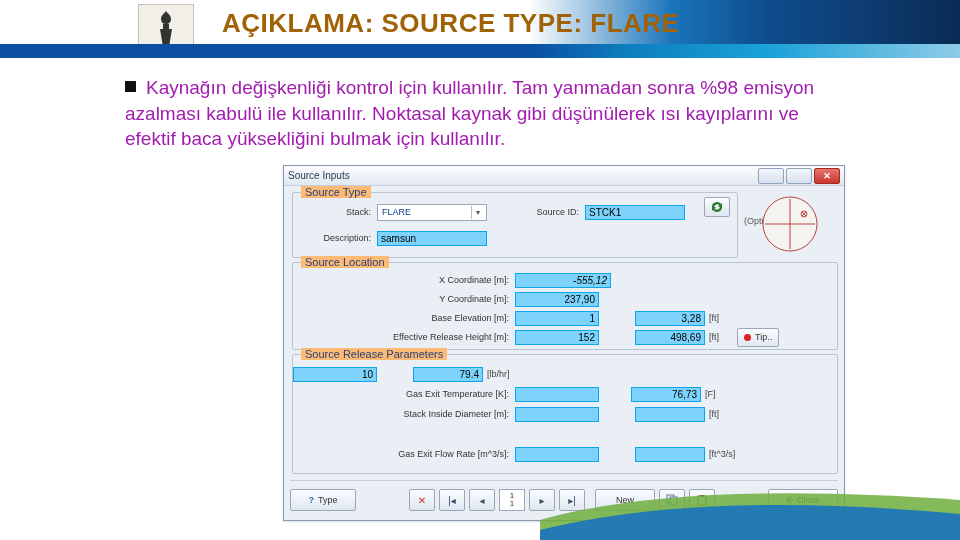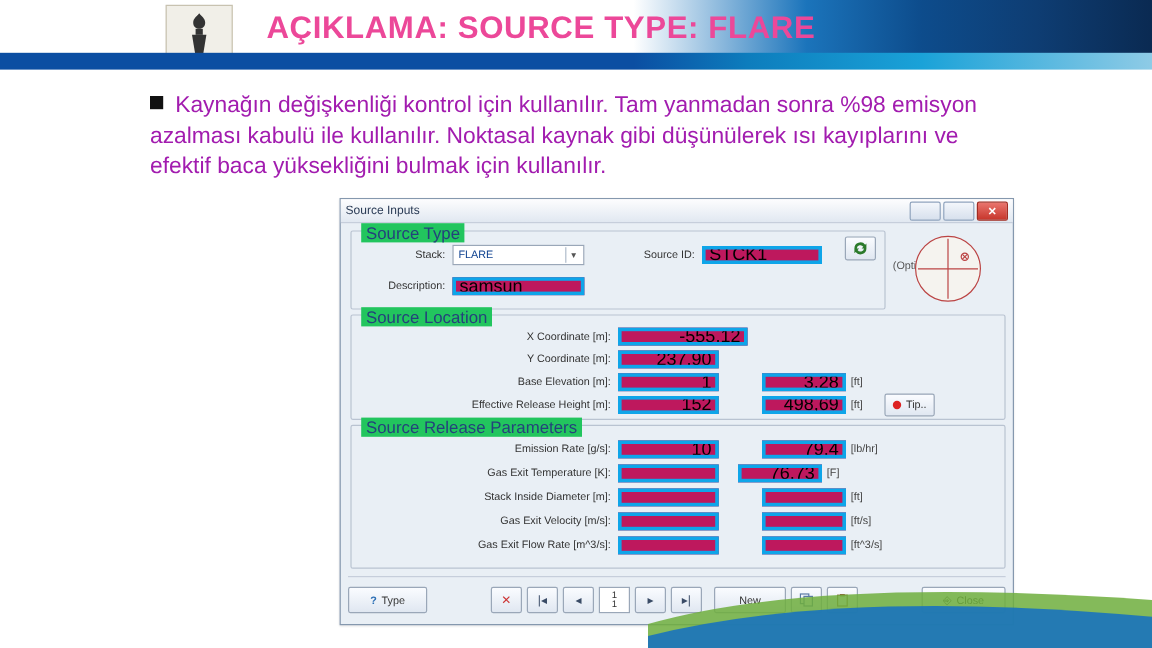--- a/index.html
+++ b/index.html
@@ -2,37 +2,37 @@
 <html><head>
 <meta charset="utf-8">
 <style>
 html,body{margin:0;padding:0;width:960px;height:540px;font-family:Arial,Helvetica,sans-serif;background:#fff;overflow:hidden}
 .slide{position:relative;width:960px;height:540px}
 .hdr{position:relative;height:60px;background:#fff}
 .hdr-stripe{position:absolute;left:0;right:0;top:44px;height:14px;background:linear-gradient(to right,#0b4ea2 0%,#0b4ea2 55%,#0d7dbd 65%,#1aa2d8 80%,#8ecbe6 100%)}
 .hdr-art{position:absolute;left:0;top:0;width:960px;height:46px;background:linear-gradient(to right,#ffffff 0%,#ffffff 55%,#1b74bb 70%,#0d4c8c 80%,#0e3d73 90%,#0a2a52 100%)}
 .hdr-box{position:absolute;left:138px;top:4px;width:54px;height:48px;background:#f1efe8;border:1px solid #c8c2b0;display:flex;align-items:center;justify-content:center}
 .hdr-box svg{width:28px;height:40px}
-.hdr-title{position:absolute;left:222px;top:8px;font-size:26px;font-weight:700;letter-spacing:.5px;color:#ec4899}
+.hdr-title{position:absolute;left:222px;top:8px;font-size:26px;font-weight:700;letter-spacing:.5px;color:#a16207}
 .bullet{position:absolute;left:125px;top:75px;right:110px;font-size:19px;line-height:1.35;color:#a21caf}
 .bullet .sq{display:inline-block;width:11px;height:11px;background:#111;margin-right:10px;position:relative;top:-2px}
 .dialog{position:absolute;left:283px;top:165px;width:560px;height:354px;border:1px solid #8598ae;background:#e9eff5;font-size:10px;color:#333;box-shadow:0 1px 2px rgba(0,0,0,.15)}
 .titlebar{height:19px;background:linear-gradient(#fdfdfe,#e1e8f1);border-bottom:1px solid #c6cedb;display:flex;align-items:center;justify-content:space-between;padding:0 4px}
 .titlebar .t{color:#2a3b55;font-size:10px}
 .titlebar .winbtns{display:flex;gap:2px}
 .winbtn{width:24px;height:14px;border:1px solid #8fa3bd;background:linear-gradient(#f3f6fb,#d7e0ed);border-radius:2px}
 .winbtn.close{background:linear-gradient(#e9756e,#c7362c);border-color:#a22c22;color:#fff;display:flex;align-items:center;justify-content:center;font-size:9px;font-weight:700}
 .panel{position:absolute;border:1px solid #b9c3d1;border-radius:2px;background:#e9eff5}
-.panel .legend{position:absolute;top:-7px;left:8px;background:#22c55e;padding:0 4px;font-size:14px;color:#24427b}
+.panel .legend{position:absolute;top:-7px;left:8px;background:#fdba74;padding:0 4px;font-size:11px;color:#24427b}
 .p-st{left:8px;top:26px;width:444px;height:64px}
 .p-loc{left:8px;top:96px;width:544px;height:86px}
 .p-rel{left:8px;top:188px;width:544px;height:118px}
 .row{position:absolute;display:flex;align-items:center;height:18px}
 .lbl{text-align:right;padding-right:6px;font-size:9px;color:#333}
-.inp{height:15px;border:3px solid #0ea5e9;background:#be185d;font-size:15px;padding:0 3px;box-sizing:border-box}
+.inp{height:15px;border:1px solid #0ea5e9;background:#7dd3fc;font-size:10px;padding:0 3px;box-sizing:border-box}
 .sel{height:17px;border:1px solid #9aa7b8;background:#fff;font-size:9px;color:#0b3f8f;display:flex;align-items:center;justify-content:space-between;padding:0 2px 0 4px;box-sizing:border-box}
 .sel .arrow{width:12px;height:13px;border-left:1px solid #b0bccb;display:flex;align-items:center;justify-content:center;color:#555;font-size:8px}
 .ro{text-align:right}
 .unit{font-size:9px;color:#444;padding-left:4px}
 .btn{height:20px;border:1px solid #9aa7b8;background:linear-gradient(#fafcff,#e0e7f1);border-radius:2px;display:flex;align-items:center;justify-content:center;font-size:9px;color:#333;padding:0 6px;gap:4px}
 .btn .dot{width:7px;height:7px;border-radius:50%}
 .toolbar{position:absolute;left:6px;right:6px;bottom:6px;height:28px;border-top:1px solid #c6cedb;display:flex;align-items:center;justify-content:space-between;padding-top:5px}
 .toolbar .grp{display:flex;gap:4px;align-items:center}
 .navbtn{width:24px;height:20px;border:1px solid #9aa7b8;background:linear-gradient(#fafcff,#e0e7f1);display:flex;align-items:center;justify-content:center;font-size:10px;color:#3a4b66;border-radius:2px}
 .pagebox{width:24px;height:20px;border:1px solid #9aa7b8;background:#fff;display:flex;flex-direction:column;align-items:center;justify-content:center;font-size:8px;line-height:8px}
@@ -101,21 +101,21 @@
       <line x1="4" y1="29" x2="54" y2="29" stroke="#b44"></line>
       <circle cx="43" cy="19" r="3" fill="none" stroke="#b44"></circle>
       <path d="M41 17l4 4M45 17l-4 4" stroke="#b44"></path>
     </svg>
   </div>
 
   <div class="panel p-loc">
     <div class="legend">Source Location</div>
     <div class="row" style="left:0;top:8px">
       <div class="lbl" style="width:216px">X Coordinate [m]:</div>
-      <input class="inp ro" style="width: 108px;" value="-555,12">
+      <input class="inp ro" style="width: 96px; font-style: italic;" value="-555,12">
     </div>
     <div class="row" style="left:0;top:27px">
       <div class="lbl" style="width:216px">Y Coordinate [m]:</div>
       <input class="inp ro" style="width: 84px;" value="237,90">
     </div>
     <div class="row" style="left:0;top:46px">
       <div class="lbl" style="width:216px">Base Elevation [m]:</div>
       <input class="inp ro" style="width: 84px;" value="1">
       <input class="inp ro" style="width: 70px; margin-left: 36px;" value="3,28">
       <span class="unit">[ft]</span>
@@ -128,42 +128,35 @@
       <div class="btn" style="margin-left:18px;height:17px">
         <span class="dot" style="background:#d22"></span>
         <span>Tip..</span>
       </div>
     </div>
   </div>
 
   <div class="panel p-rel">
     <div class="legend">Source Release Parameters</div>
     <div class="row" style="left:0;top:10px">
-      <div class="lbl" style="width:216px">Emission Rate [g/s]:</div>
       <input class="inp ro" style="width: 84px;" value="10">
       <input class="inp ro" style="width: 70px; margin-left: 36px;" value="79.4">
       <span class="unit">[lb/hr]</span>
     </div>
     <div class="row" style="left:0;top:30px">
       <div class="lbl" style="width:216px">Gas Exit Temperature [K]:</div>
       <input class="inp ro" style="width: 84px;">
-      <input class="inp ro" style="width: 70px; margin-left: 16px;" value="76,73">
+      <input class="inp ro" style="width: 70px; margin-left: 32px;" value="76,73">
       <span class="unit">[F]</span>
     </div>
     <div class="row" style="left:0;top:50px">
       <div class="lbl" style="width:216px">Stack Inside Diameter [m]:</div>
       <input class="inp ro" style="width: 84px;">
       <input class="inp ro" style="width: 70px; margin-left: 36px;">
       <span class="unit">[ft]</span>
-    </div>
-    <div class="row" style="left:0;top:70px">
-      <div class="lbl" style="width:216px">Gas Exit Velocity [m/s]:</div>
-      <input class="inp ro" style="width: 84px;">
-      <input class="inp ro" style="width: 70px; margin-left: 36px;">
-      <span class="unit">[ft/s]</span>
     </div>
     <div class="row" style="left:0;top:90px">
       <div class="lbl" style="width:216px">Gas Exit Flow Rate [m^3/s]:</div>
       <input class="inp ro" style="width: 84px;">
       <input class="inp ro" style="width: 70px; margin-left: 36px;">
       <span class="unit">[ft^3/s]</span>
     </div>
   </div>
 
   <div class="toolbar">

